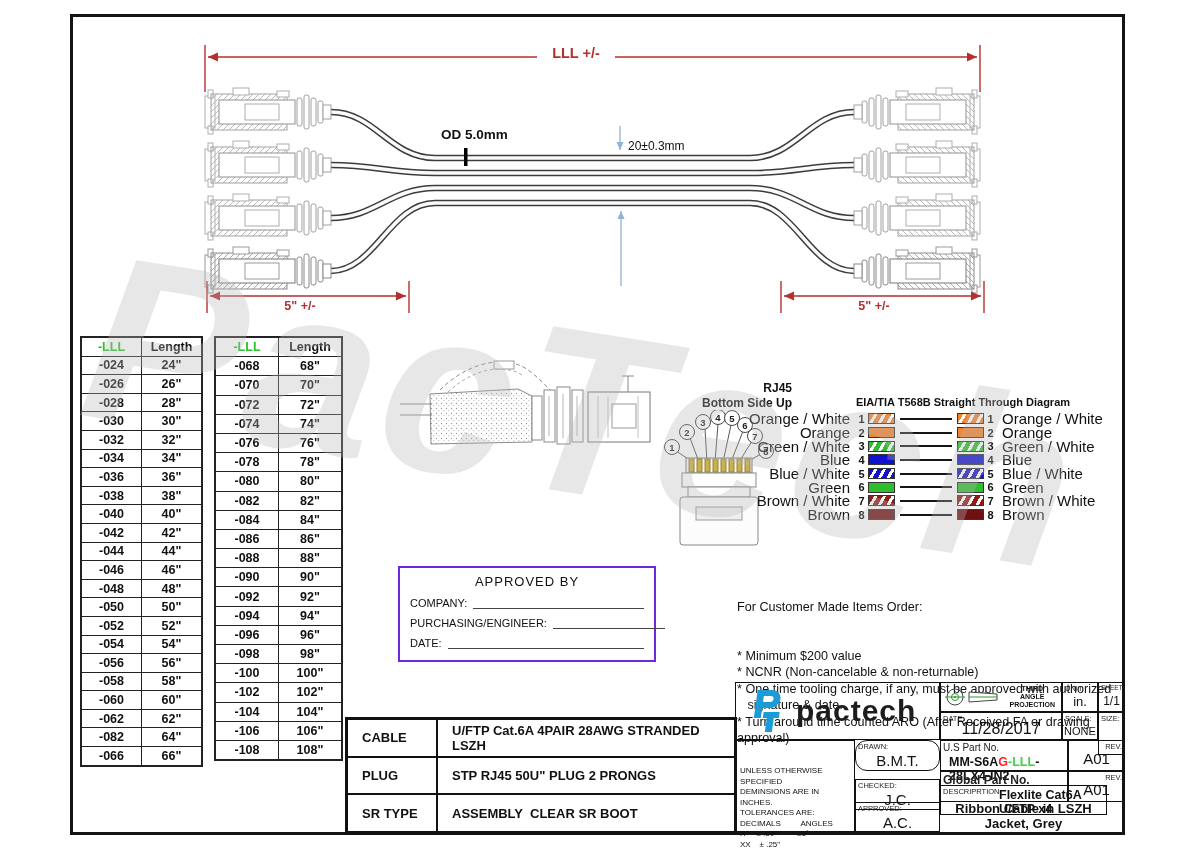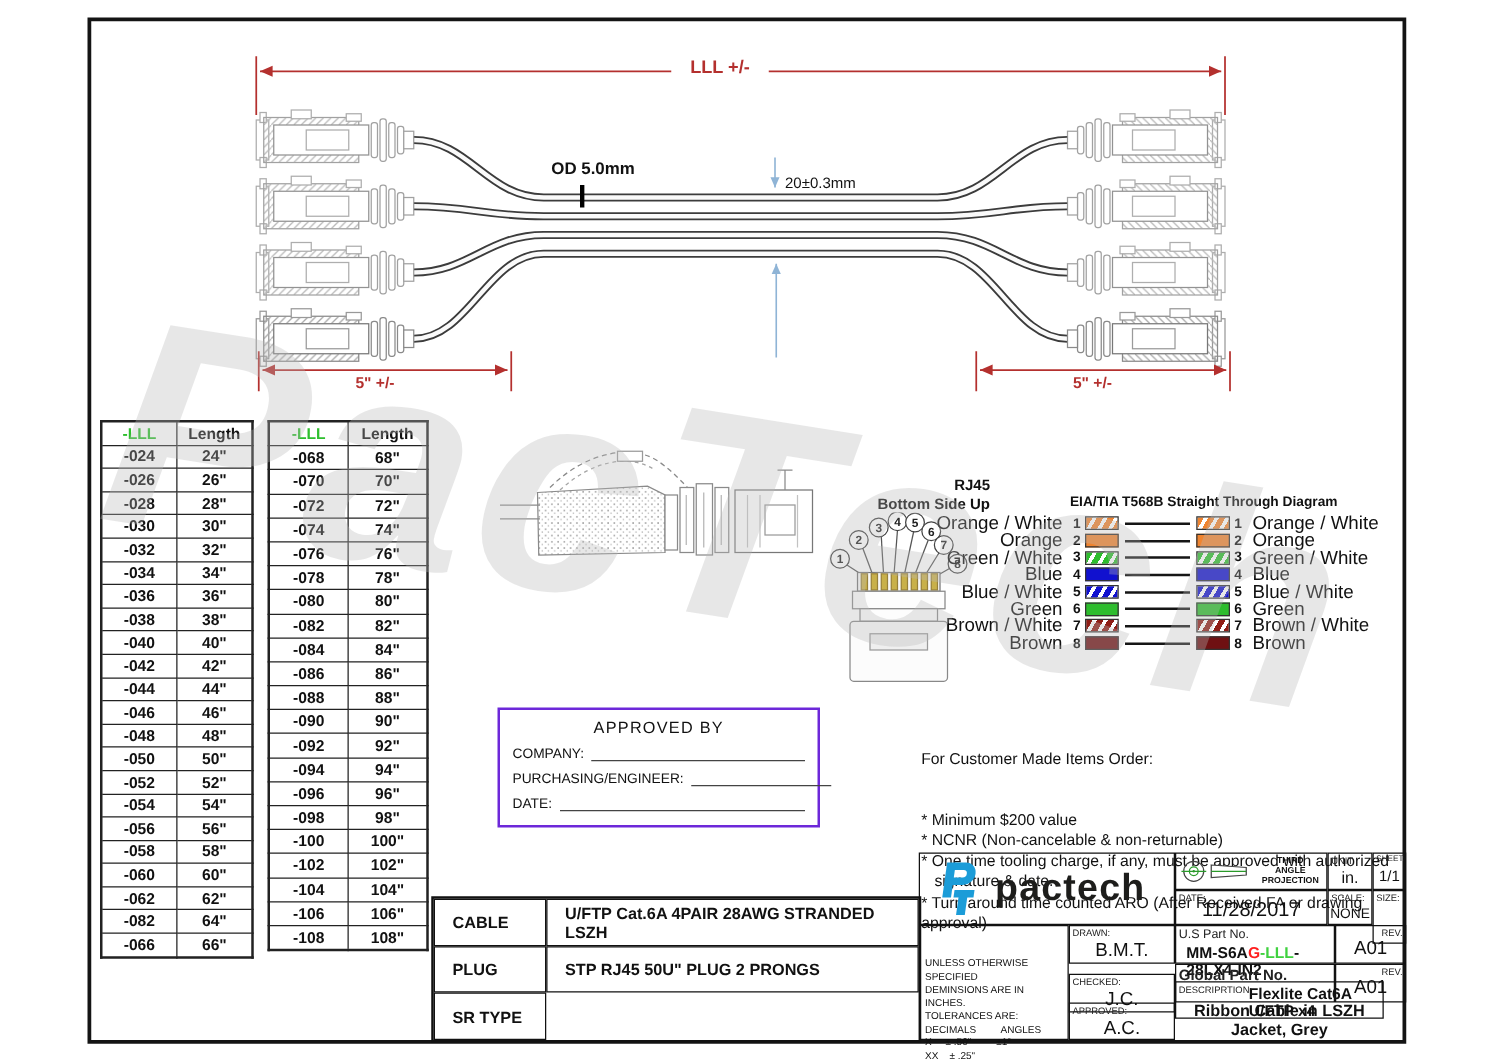--- a/index.html
+++ b/index.html
@@ -521,20 +521,21 @@
     <div>For Customer Made Items Order:</div>
     <div><div class="note-line">* Minimum $200 value</div><div class="note-line">* NCNR (Non-cancelable &amp; non-returnable)</div><div class="note-line">* One time tooling charge, if any, must be approved with authorized</div><div class="note-line">   signature &amp; date.</div><div class="note-line">* Turn around time counted ARO (After Received FA or drawing approval)</div></div>
   </div>
 
   <div id="spec" class="abs">
       <div class="spec-key">CABLE</div>
       <div class="spec-val">U/FTP Cat.6A 4PAIR 28AWG STRANDED LSZH</div>
       <div class="spec-key">PLUG</div>
       <div class="spec-val">STP RJ45 50U" PLUG 2 PRONGS</div>
       <div class="spec-key">SR TYPE</div>
+      <div class="spec-val">ASSEMBLY  CLEAR SR BOOT</div>
     </div>
 
   <div id="tblock" class="abs">
 
     <div class="cell" id="logo-cell" style="left:0;top:0;width:205px;height:58px;">
       <svg width="38" height="46" viewBox="0 0 38 46">
         <g transform="skewX(-8)" fill="#1b9cd8">
           <path d="M14,2 h9 a9 9 0 0 1 0 18 h-9 z M14,8 v6 h8 a3 3 0 0 0 0 -6 z"></path>
           <rect x="8" y="2" width="7" height="28"></rect>
           <rect x="17" y="24" width="16" height="6"></rect>
@@ -578,21 +579,21 @@
       <div class="big" style="top:12px;font-size:11px;">NONE</div>
     </div>
     <div class="cell" style="left:363px;top:30px;width:27px;height:43px;">
       <span class="lbl">SIZE:</span>
     </div>
 
     <div class="cell" id="tol-cell" style="left:0;top:58px;width:120px;height:92px;">
       <div><div>UNLESS OTHERWISE SPECIFIED</div><div>DEMINSIONS ARE IN INCHES.</div><div>TOLERANCES ARE:</div><div>DECIMALS         ANGLES</div><div>X     ± .50"         ±1°</div><div>XX    ± .25"</div></div>
     </div>
 
-    <div class="cell" style="left:120px;top:58px;width:85px;height:31px;">
+    <div class="cell" style="left:120px;top:58px;width:85px;height:31px;border-radius:12px;">
       <span class="lbl">DRAWN:</span>
       <div class="big" style="top:11px;font-size:15px;">B.M.T.</div>
     </div>
     <div class="cell" style="left:120px;top:97px;width:85px;height:31px;">
       <span class="lbl">CHECKED:</span>
       <div class="big" style="top:11px;font-size:15px;">J.C.</div>
     </div>
     <div class="cell" style="left:120px;top:120px;width:85px;height:30px;">
       <span class="lbl">APPROVED:</span>
       <div class="big" style="top:11px;font-size:15px;">A.C.</div>

